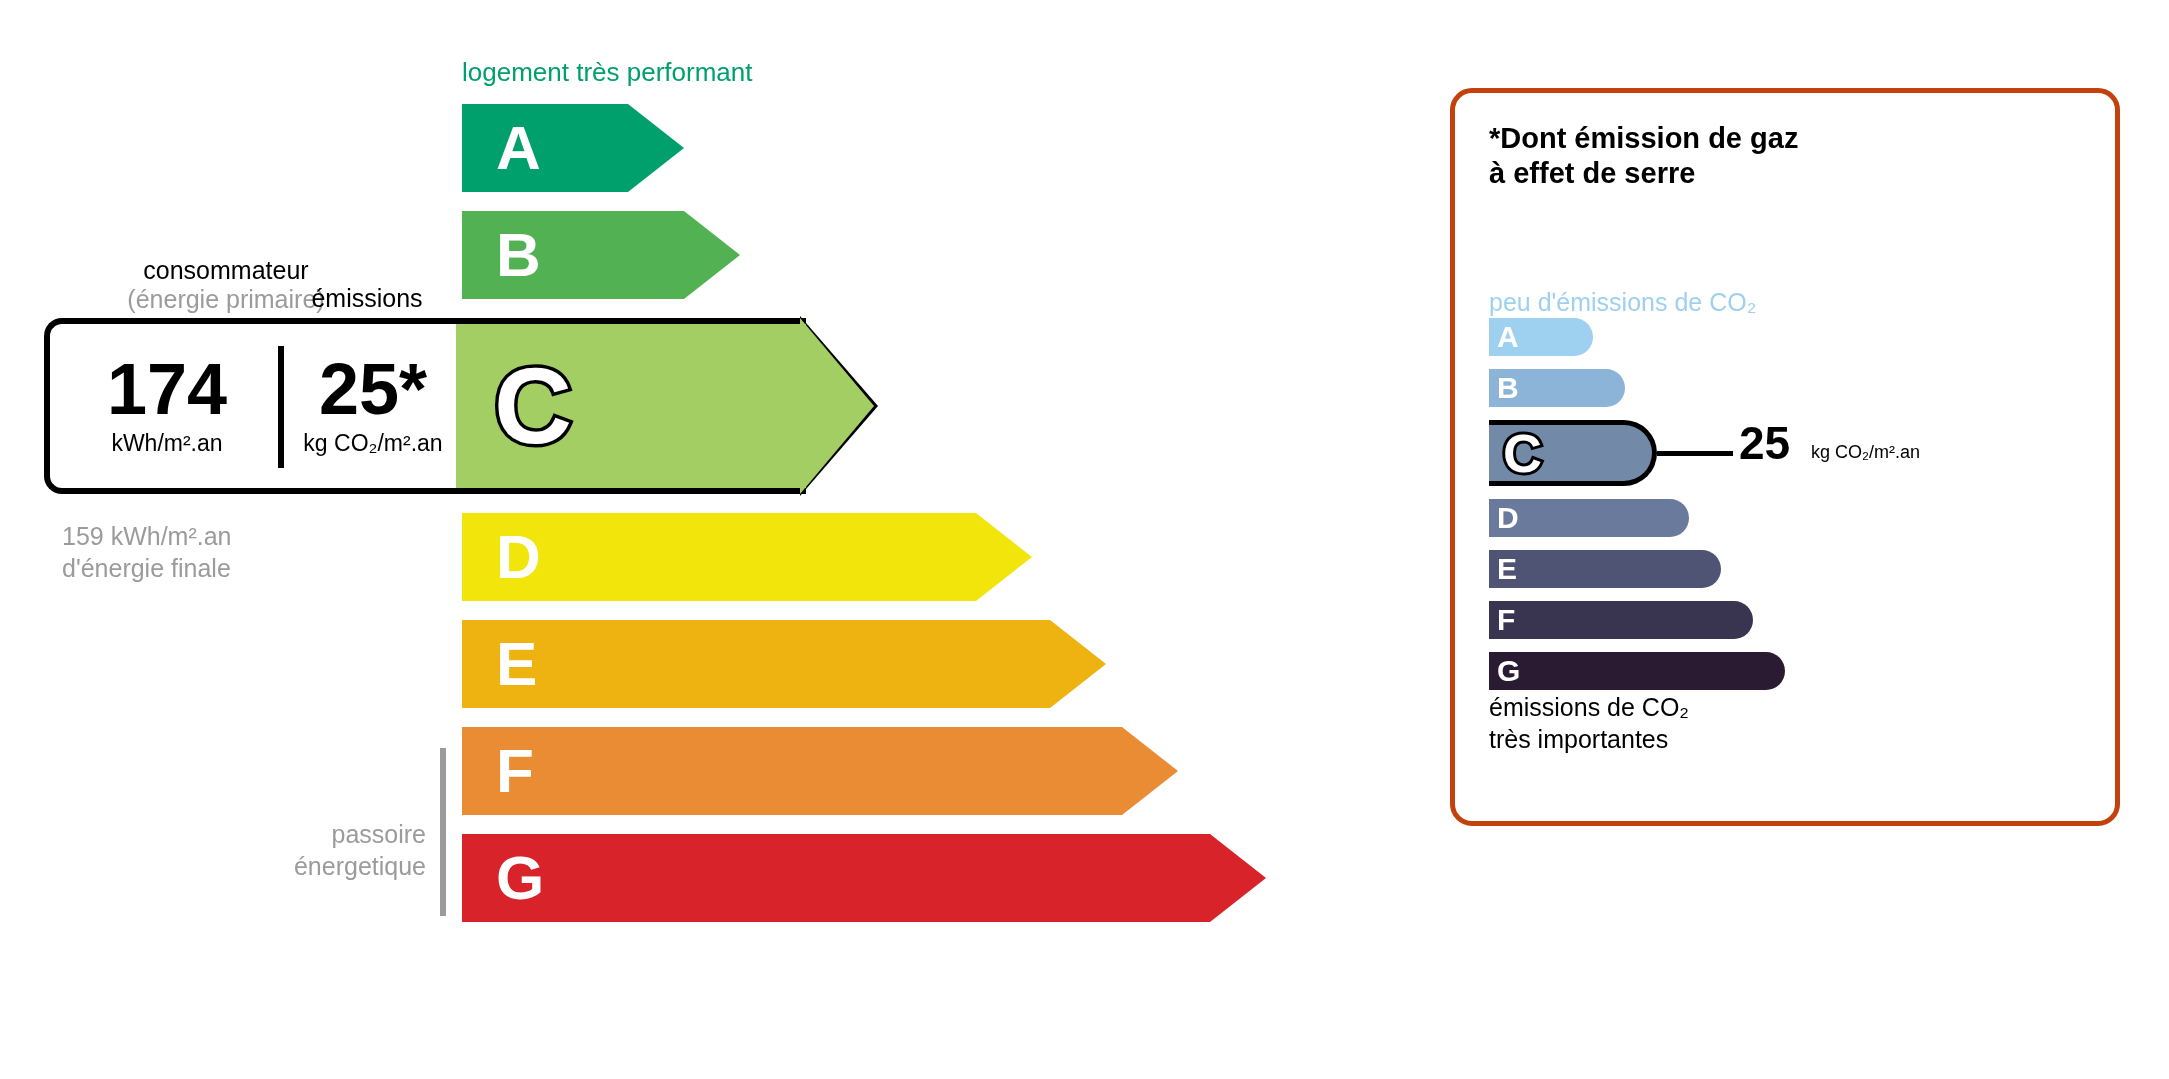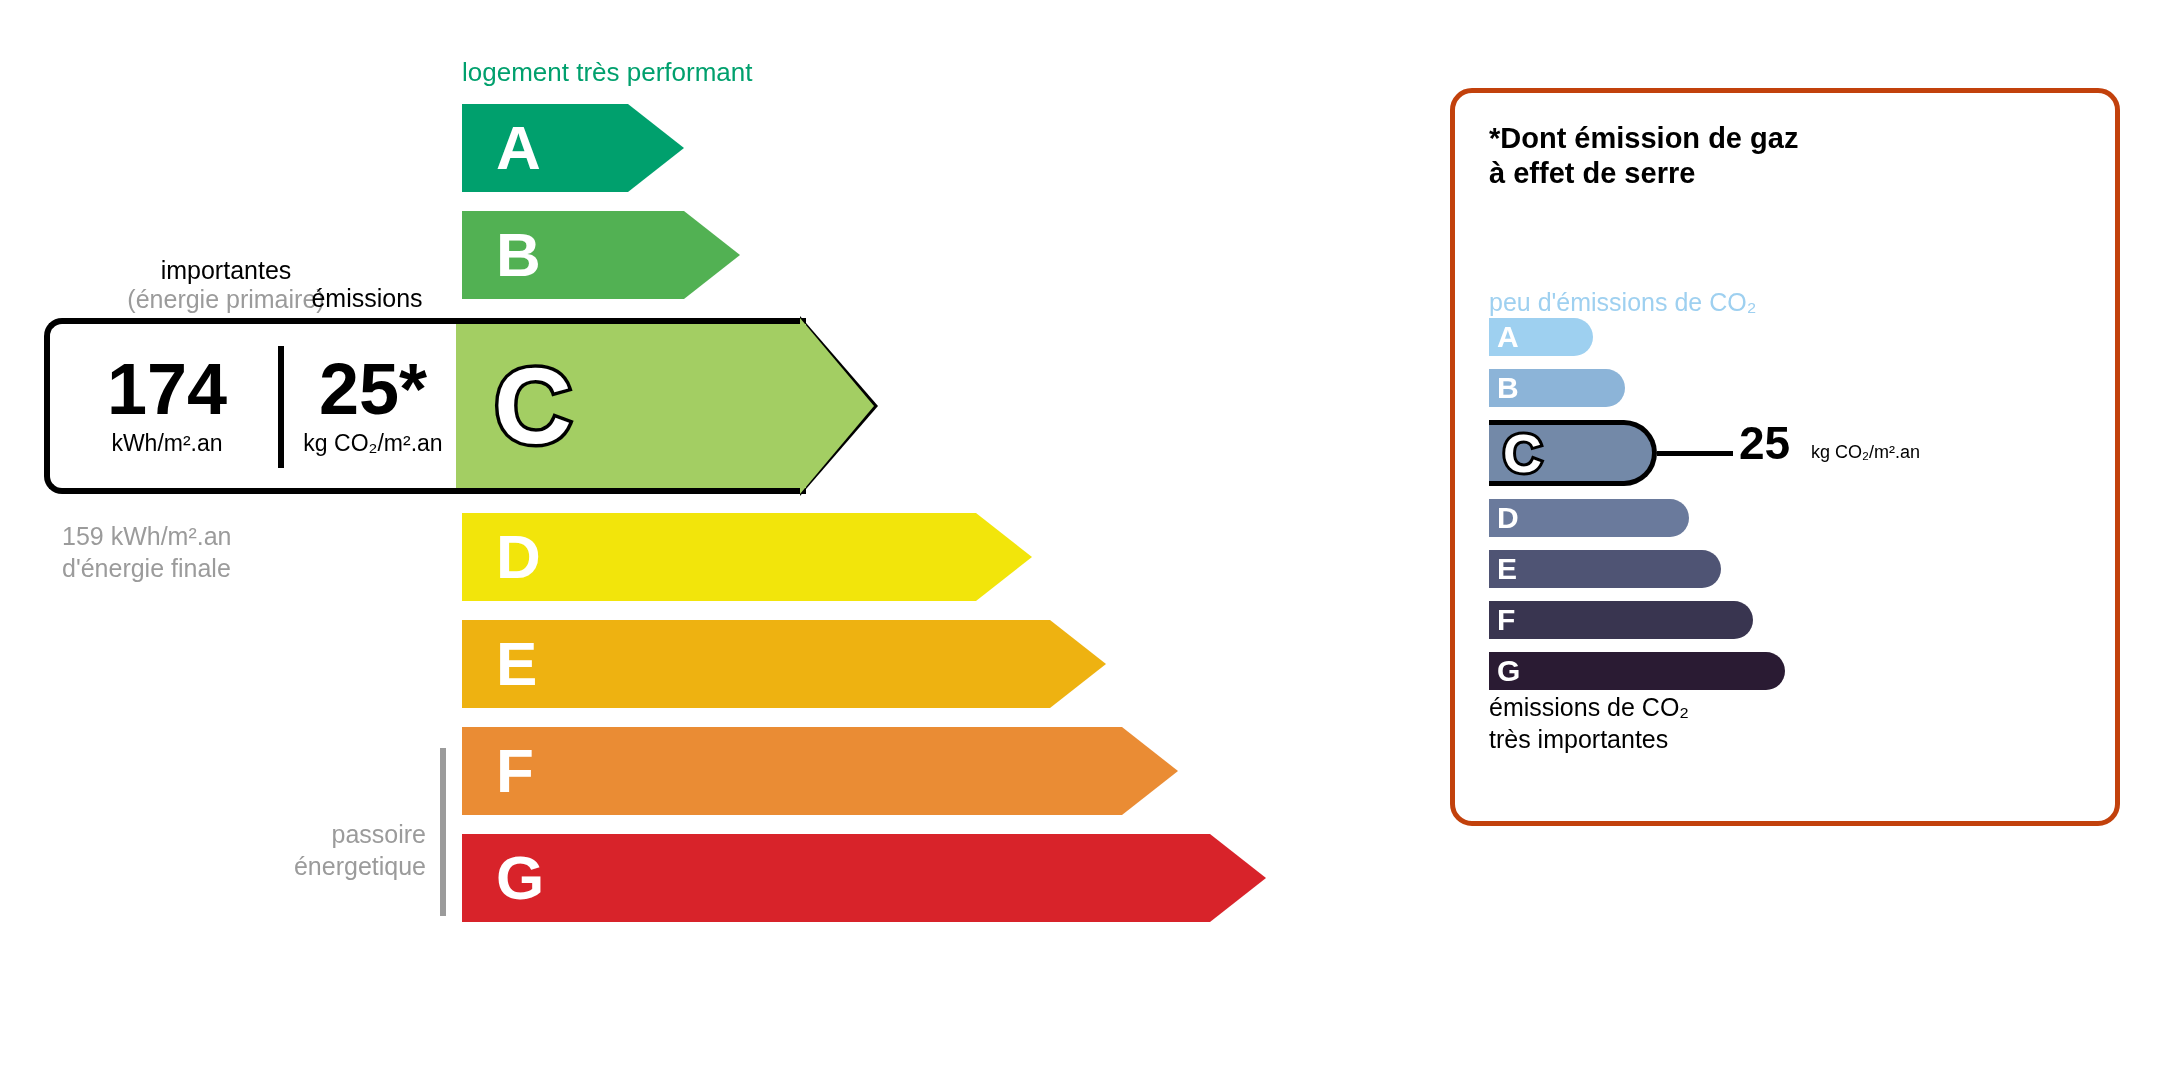--- a/index.html
+++ b/index.html
@@ -116,21 +116,21 @@
           <div class="body" style="width:222px;background:#52b153"></div>
           <div class="tip" style="left:222px;border-left:56px solid #52b153"></div>
           <div class="letter">B</div>
         </div>
       </div>
 
       <div class="erow" id="row-c">
         <div id="row-c-wrap">
 
           <div class="cap-conso">
-            <div class="l1">importantes</div>
+            <div class="l1">consommateur</div>
             <div class="l2">(énergie primaire)</div>
           </div>
           <div class="cap-emis">émissions</div>
 
           <div class="cframe">
             <div class="cell" id="cell-conso">
               <div class="bignum">174</div>
               <div class="unit">kWh/m².an</div>
             </div>
             <div class="divider"></div>

